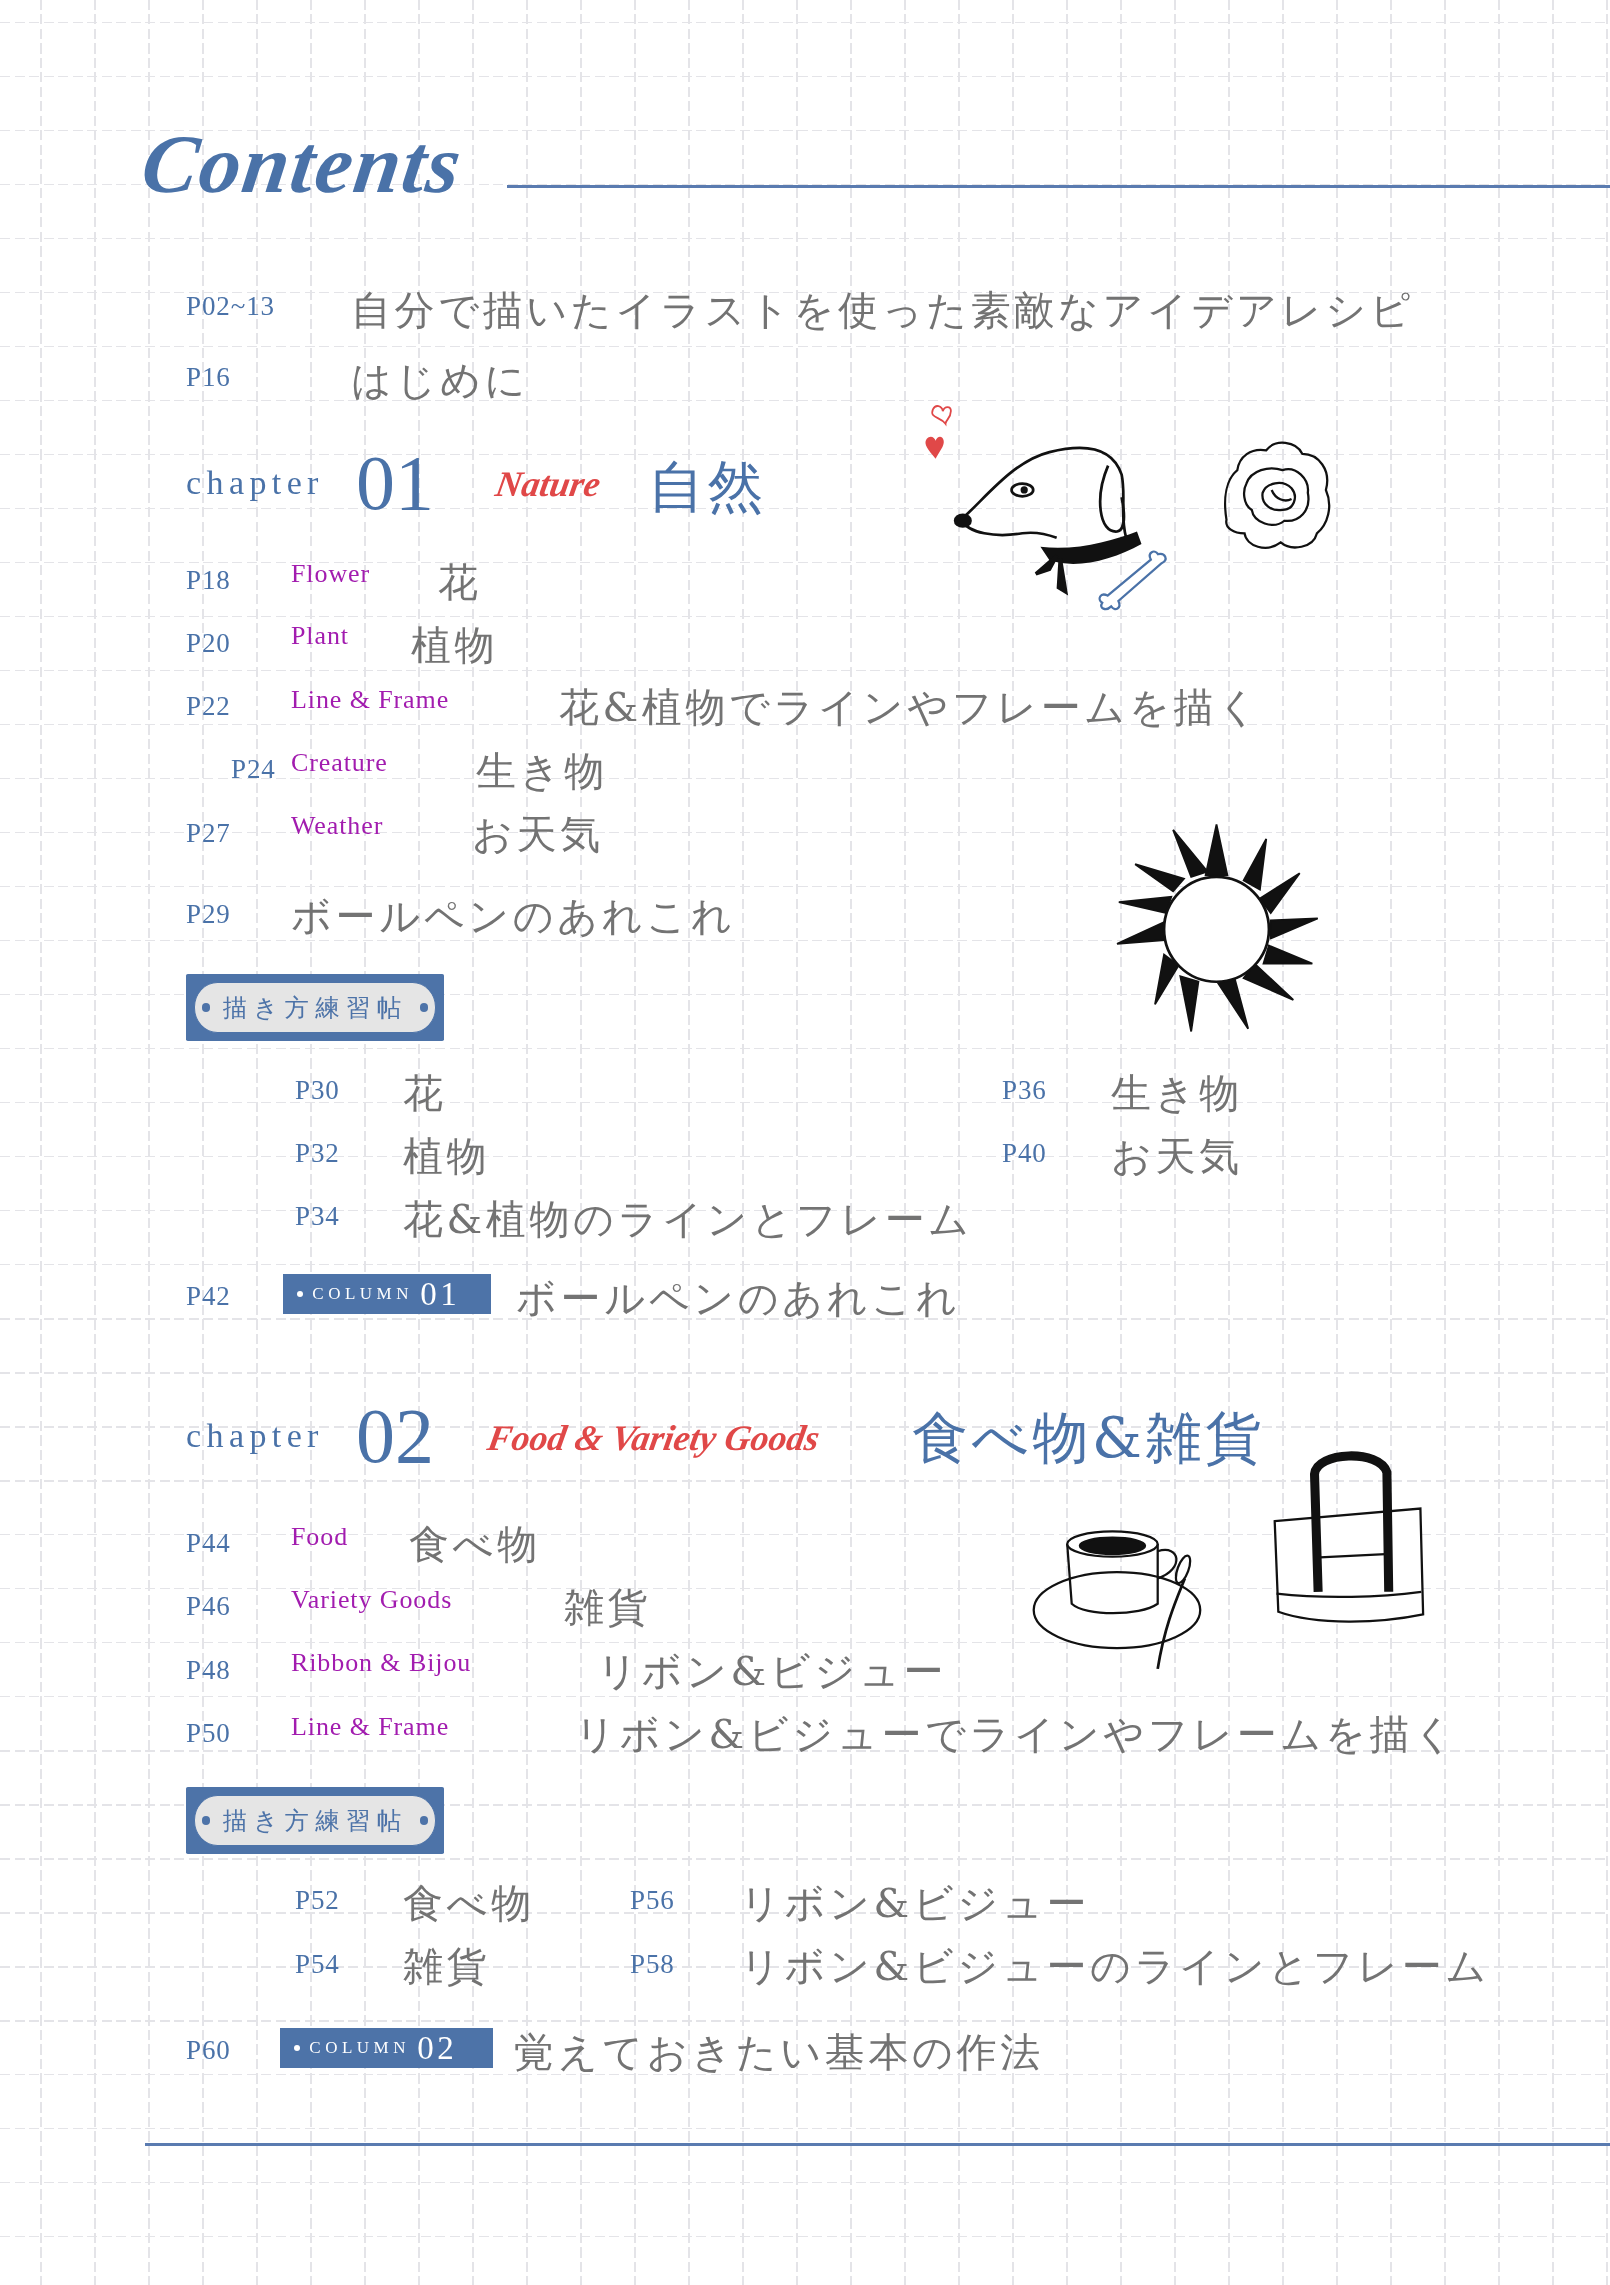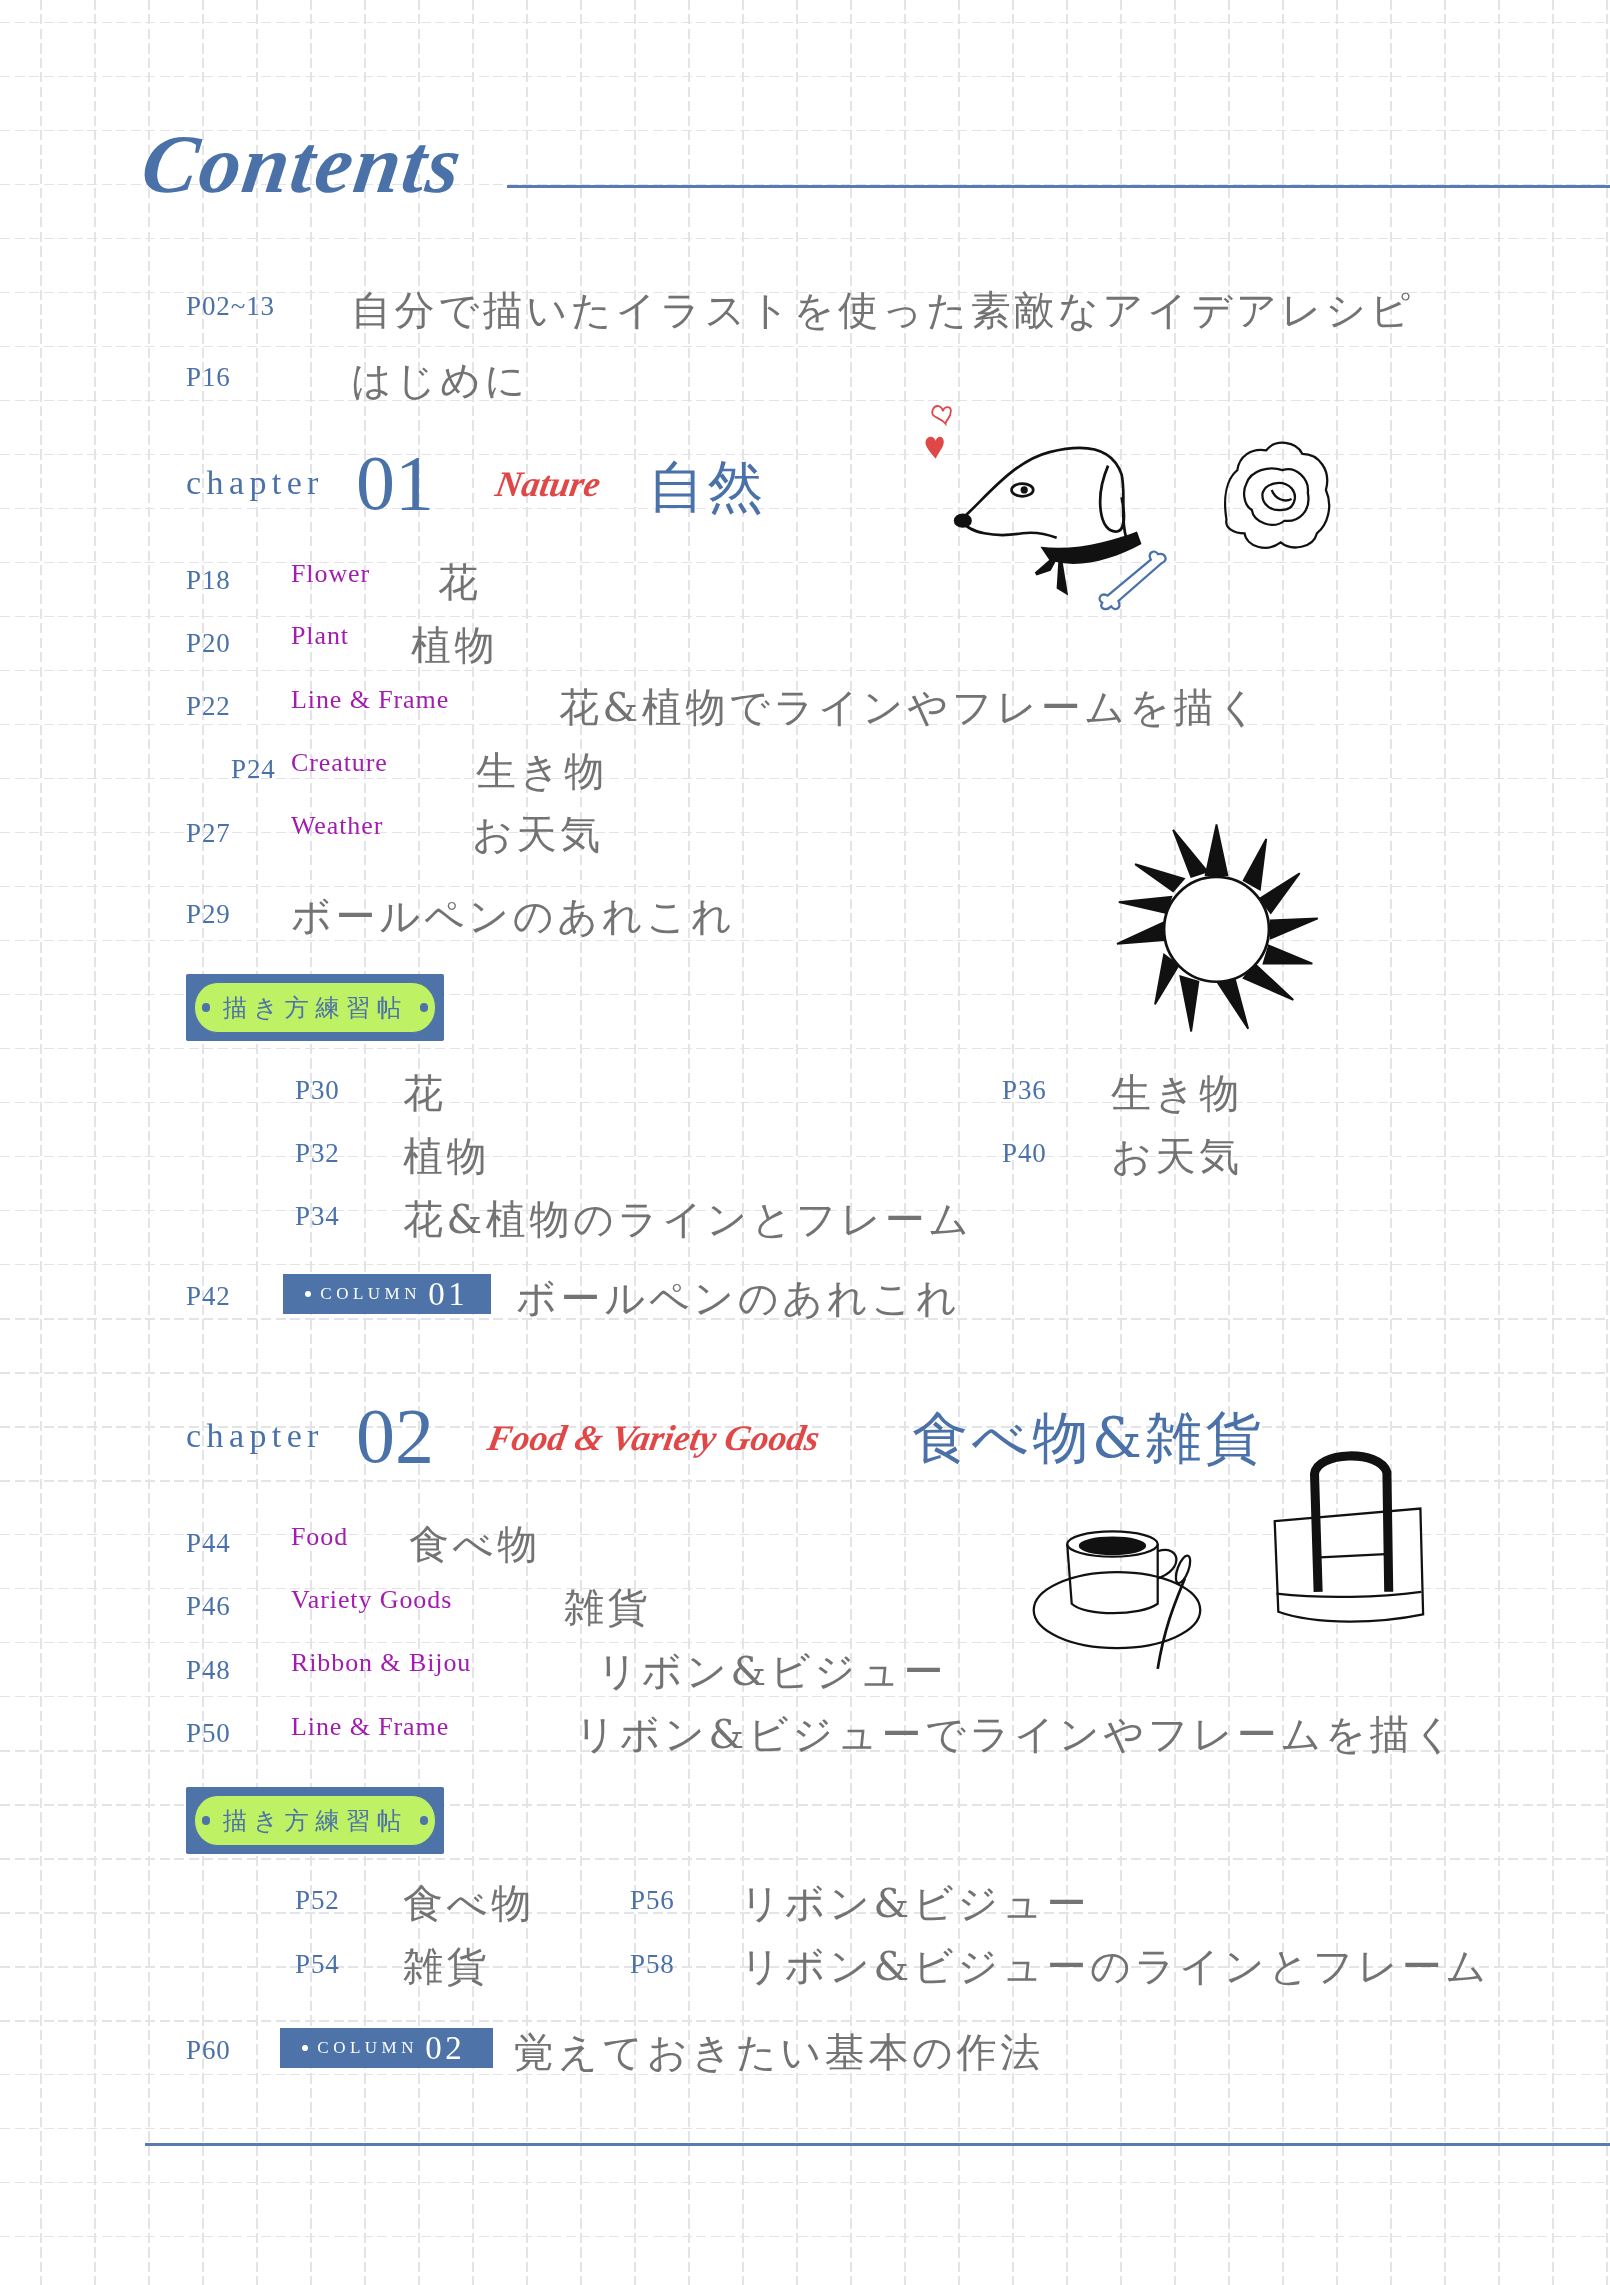--- a/index.html
+++ b/index.html
@@ -33,29 +33,29 @@
   .en { font-size: 26px; color: #a21caf; letter-spacing: 0.9px; }
   .chapter-word { font-size: 34px; letter-spacing: 5.4px; color: #4a72a8; }
   .chapter-num { font-size: 78px; color: #4a72a8; font-weight: normal; }
   .script { font-size: 36px; color: #e04848; font-style: italic; font-weight: bold; transform: skewX(-10deg); display:inline-block; }
   .chapter-jp { font-size: 56px; color: #4a72a8; letter-spacing: 3.6px; font-family: "DejaVu Serif", serif; }
   .badge-practice {
     position: absolute; width: 258px; height: 67px; background: #4d73a8; border-radius: 1.8px;
     box-sizing: border-box; padding: 8.1px;
   }
   .badge-practice .inner {
-    width: 100%; height: 100%; background: #bef264; border-radius: 23.5px/25px;
+    width: 100%; height: 100%; background: #e5e5e5; border-radius: 23.5px/25px;
     box-sizing: border-box; border: 1.8px solid #4d73a8; display: flex; align-items: center;
     justify-content: space-between; padding: 0 7.2px;
   }
   .badge-practice .dot { width: 8.1px; height: 8.1px; border-radius: 50%; background: #4d73a8; }
   .badge-practice .lbl { font-size: 24.4px; letter-spacing: 6.3px; color: #4d73a8; font-family: "DejaVu Serif", serif; }
   .badge-column {
     position: absolute; height: 40px; background: #4d73a8; color: #fff;
-    display: flex; align-items: center; padding: 0 22px; box-sizing: border-box;
+    display: flex; align-items: center; padding: 0 14px; box-sizing: border-box;
   }
   .badge-column .dot { width: 6.3px; height: 6.3px; border-radius: 50%; background: #fff; margin-right: 9px; }
   .badge-column .lbl { font-size: 17px; letter-spacing: 4.5px; font-family: "Liberation Serif", serif; }
   .badge-column .num { font-size: 33px; margin-left: 7.2px; letter-spacing: 3.6px; }
   svg.illus { position: absolute; overflow: visible; }
 </style>
 </head>
 <body>
 
 <div class="grid-v"></div>

